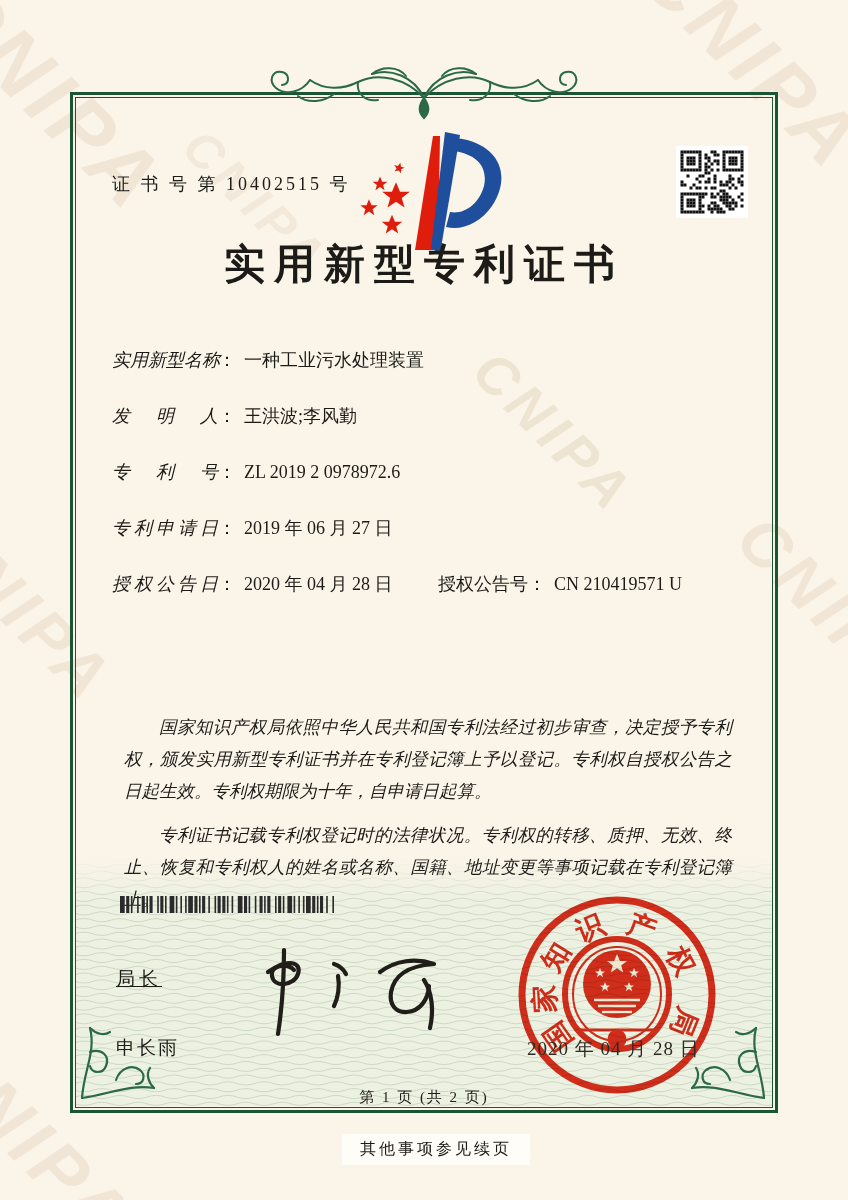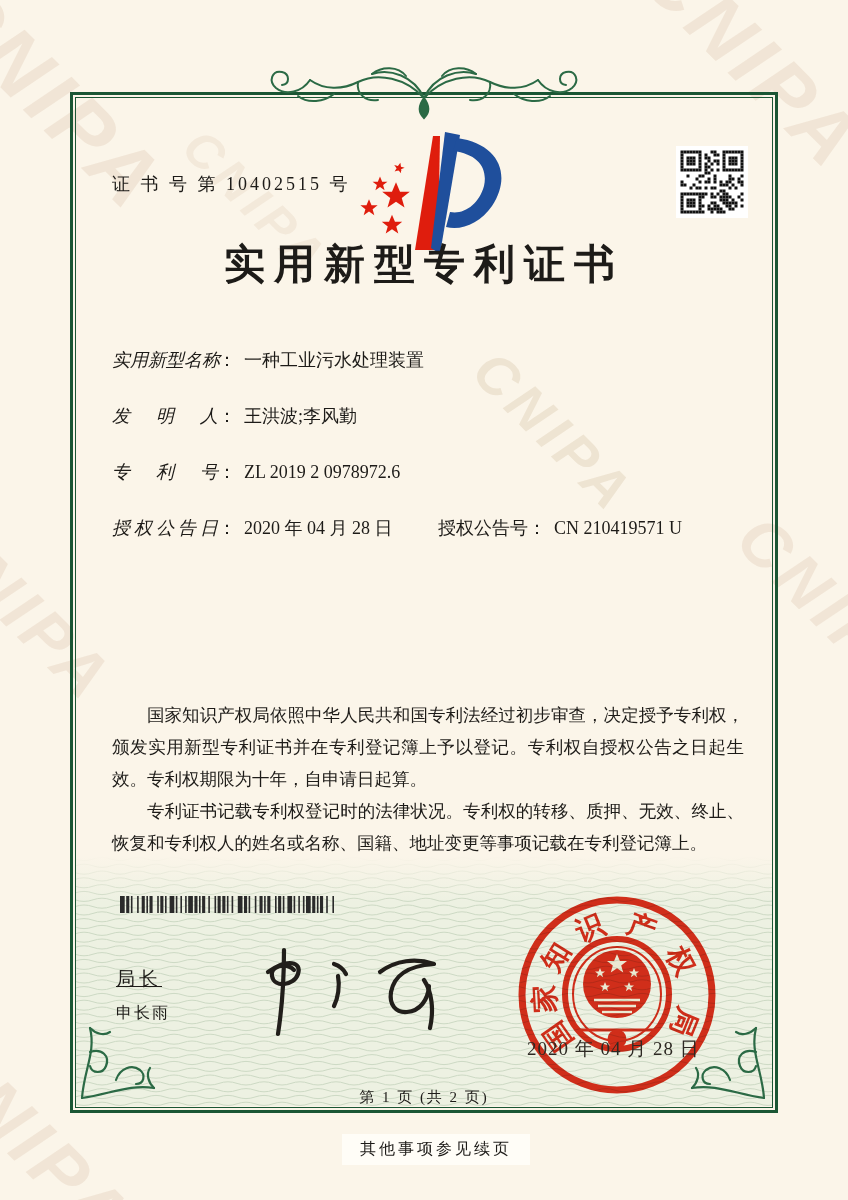--- a/index.html
+++ b/index.html
@@ -34,24 +34,24 @@
   .title{position:absolute;left:0;top:237px;width:100%;text-align:center;font-size:41px;font-weight:700;
          letter-spacing:9px;z-index:4;}
   .fields{position:absolute;left:112px;top:349px;width:630px;z-index:4;font-size:18px;}
   .row{margin-bottom:33px;line-height:23px;white-space:nowrap;}
   .flabel{display:inline-block;width:106px;text-align:justify;text-align-last:justify;vertical-align:top;font-style:italic;}
   .fcolon{display:inline-block;margin-right:8px;}
   .row7{position:relative;}
   .grant-no{position:absolute;left:326px;top:0;}
   .paras{position:absolute;left:112px;top:699px;width:632px;z-index:4;font-size:17.5px;line-height:32px;
          text-align:justify;}
-  .paras p{margin:0;text-indent:35px;}
+  .paras p{margin:12px;text-indent:35px;font-style:italic;}
   .barcode{position:absolute;left:120px;top:896px;z-index:4;}
   .signer-title{position:absolute;left:116px;top:966px;font-size:19px;letter-spacing:4px;z-index:4;text-decoration:underline;}
-  .signer-name{position:absolute;left:116px;top:1003px;font-size:16px;letter-spacing:2px;z-index:4;}
+  .signer-name{position:absolute;left:116px;top:1035px;font-size:19px;letter-spacing:2px;z-index:4;}
   .signature{position:absolute;left:242px;top:942px;z-index:4;}
   .seal{position:absolute;left:514px;top:892px;z-index:5;mix-blend-mode:multiply;opacity:.95;}
   .seal-date{position:absolute;left:527px;top:1036px;font-size:19px;letter-spacing:1px;color:#2d2923;z-index:6;}
   .pagenum{position:absolute;left:0;top:1088px;width:100%;text-align:center;font-size:15px;letter-spacing:2px;z-index:4;}
   .contnote{position:absolute;left:0;top:1134px;width:100%;text-align:center;z-index:4;}
   .contnote span{display:inline-block;background:#fffdf7;padding:5px 18px;font-size:16px;letter-spacing:3px;margin-left:24px;}
 </style>
 </head>
 <body>
 
@@ -390,20 +390,23 @@
   <div class="fields">
     <div class="row">
       <span class="flabel">实用新型名称</span><span class="fcolon">：</span><span>一种工业污水处理装置</span>
     </div>
     <div class="row">
       <span class="flabel">发明人</span><span class="fcolon">：</span><span>王洪波;李风勤</span>
     </div>
     <div class="row">
       <span class="flabel">专利号</span><span class="fcolon">：</span><span>ZL 2019 2 0978972.6</span>
     </div>
+    <div class="row">
+      <span class="flabel">专利申请日</span><span class="fcolon">：</span><span>2019 年 06 月 27 日</span>
+    </div>
     <div class="row row7">
       <span>
         <span class="flabel">授权公告日</span><span class="fcolon">：</span><span>2020 年 04 月 28 日</span>
       </span>
       <span class="grant-no">
         <span>授权公告号</span><span class="fcolon">：</span><span>CN 210419571 U</span>
       </span>
     </div>
   </div>
 

